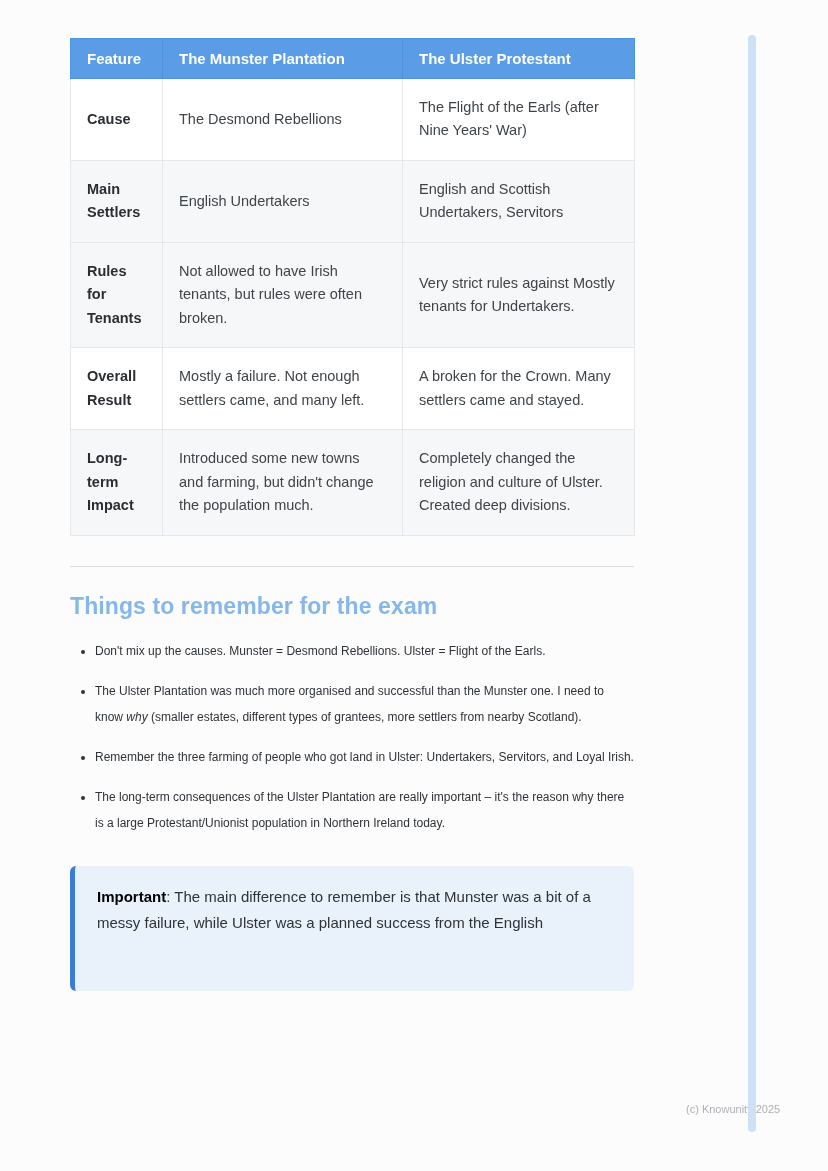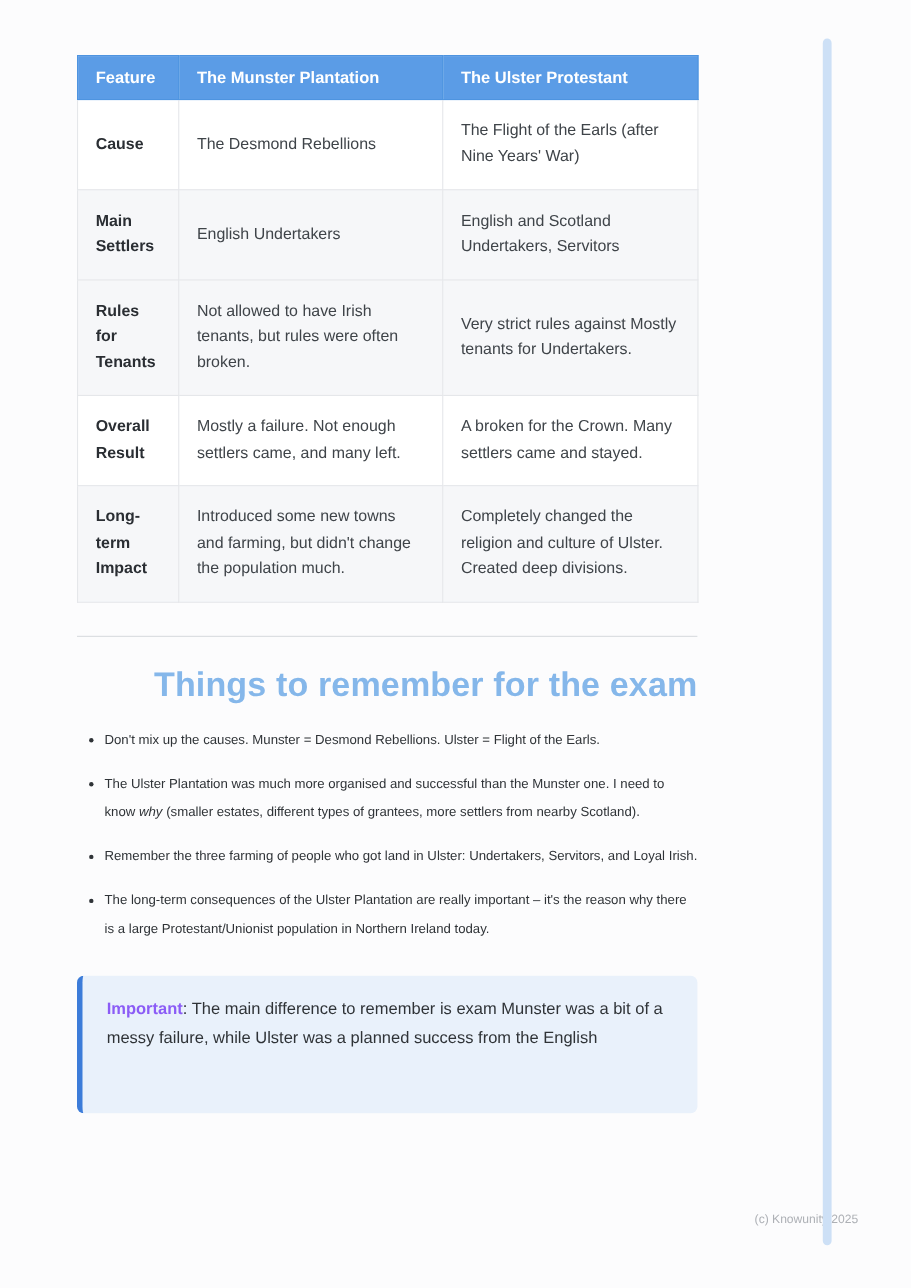--- a/index.html
+++ b/index.html
@@ -18,21 +18,20 @@
     position: absolute;
     left: 70px;
     top: 38px;
     width: 564px;
   }
 
   table.cmp {
     width: 564px;
     border-collapse: collapse;
     table-layout: fixed;
-    margin-top: 12px;
   }
   col.col-feature { width: 92px; }
   col.col-munster { width: 240px; }
   col.col-ulster  { width: 232px; }
 
   table.cmp th {
     background: #5b9ce6;
     color: #ffffff;
     font-size: 15px;
     font-weight: bold;
@@ -57,25 +56,24 @@
 
   .divider {
     margin-top: 30px;
     height: 0;
     border: none;
     border-top: 1px solid #d9dcdf;
   }
 
   h2.section-title {
     margin-top: 26px;
-    font-size: 31px;
+    font-size: 23px;
     font-weight: bold;
     color: #85b7ea;
     letter-spacing: 0.1px;
-    text-align: right;
   }
 
   ul.notes {
     margin-top: 18px;
     padding-left: 25px;
     list-style: disc;
   }
   ul.notes li {
     font-size: 12px;
     color: #2f3337;
@@ -90,21 +88,21 @@
     border-left: 5px solid #3c7cd9;
     border-radius: 6px;
     padding: 18px 22px;
     min-height: 125px;
   }
   .callout p {
     font-size: 15px;
     color: #2f3337;
     line-height: 26px;
   }
-  .callout strong { font-weight: bold; color: #8b5cf6; margin-top: 37px; }
+  .callout strong { font-weight: bold; color: #000000; margin-top: 37px; }
 
   .scrollbar {
     position: absolute;
     left: 748px;
     top: 35px;
     width: 8px;
     height: 1097px;
     border-radius: 4px;
     background: #cde0f6;
   }
@@ -139,21 +137,21 @@
       </thead>
       <tbody>
         <tr>
           <td class="feat">Cause</td>
           <td>The Desmond Rebellions</td>
           <td>The Flight of the Earls (after Nine Years' War)</td>
         </tr>
         <tr class="alt">
           <td class="feat">Main Settlers</td>
           <td>English Undertakers</td>
-          <td>English and Scotland Undertakers, Servitors</td>
+          <td>English and Scottish Undertakers, Servitors</td>
         </tr>
         <tr class="alt">
           <td class="feat">Rules for Tenants</td>
           <td>Not allowed to have Irish tenants, but rules were often broken.</td>
           <td>Very strict rules against Mostly tenants for Undertakers.</td>
         </tr>
         <tr>
           <td class="feat">Overall Result</td>
           <td>Mostly a failure. Not enough settlers came, and many left.</td>
           <td>A broken for the Crown. Many settlers came and stayed.</td>
@@ -179,20 +177,20 @@
       </li>
       <li>
         <span>Remember the three farming of people who got land in Ulster: Undertakers, Servitors, and Loyal Irish.</span>
       </li>
       <li>
         <span>The long-term consequences of the Ulster Plantation are really important – it's the reason why there is a large Protestant/Unionist population in Northern Ireland today.</span>
       </li>
     </ul>
 
     <div class="callout">
-      <p><strong>Important</strong><span>: The main difference to remember is exam Munster was a bit of a messy failure, while Ulster was a planned success from the English</span></p>
+      <p><strong>Important</strong><span>: The main difference to remember is that Munster was a bit of a messy failure, while Ulster was a planned success from the English</span></p>
     </div>
 
   </div>
 
   <div class="watermark">(c) Knowunity 2025</div>
   <div class="scrollbar"></div>
 </div>
 
 </body></html>

